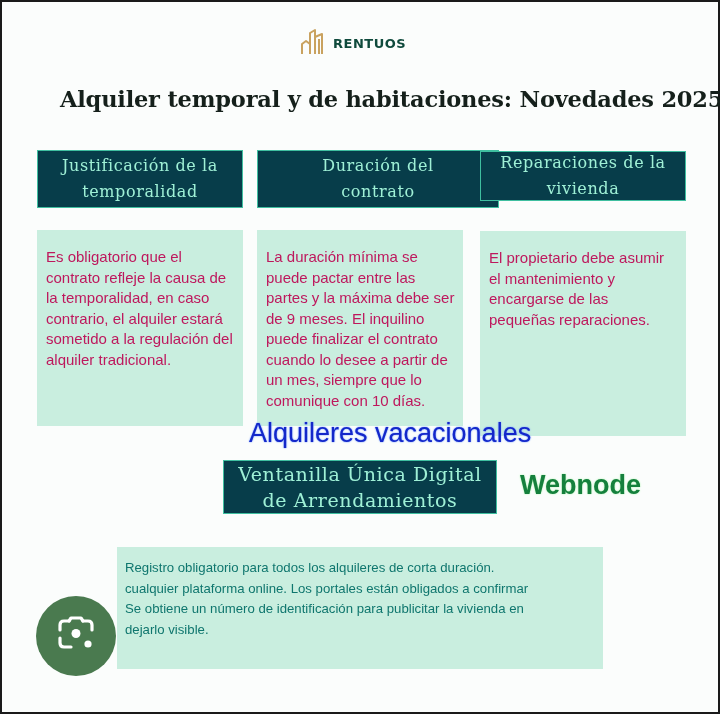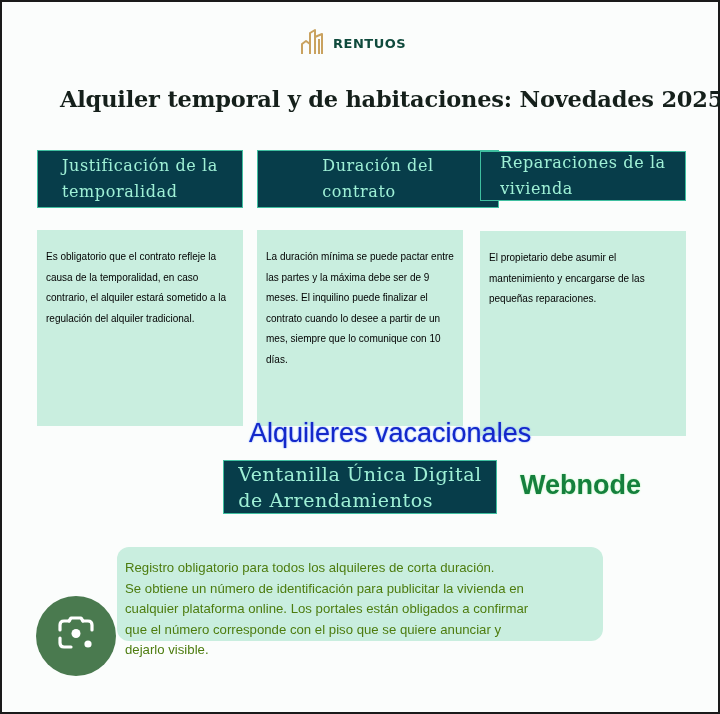--- a/index.html
+++ b/index.html
@@ -50,33 +50,34 @@
     }
     .head-box {
       position: absolute;
       background: #073d4a;
       border: 1px solid #3fbfa0;
       box-sizing: border-box;
       color: #9ff0d6;
       font-family: "DejaVu Serif", serif;
       font-size: 16px;
       line-height: 26px;
+      text-align: center;
       display: flex;
       align-items: center;
       justify-content: center;
       letter-spacing: 0.6px;
       padding: 0 6px;
     }
     .content-box {
       position: absolute;
       background: #c9eedf;
       box-sizing: border-box;
-      color: #000000;
-      font-family: "Liberation Sans", sans-serif;
-      font-size: 10px;
+      color: #be185d;
+      font-family: "Liberation Sans", sans-serif;
+      font-size: 15px;
       line-height: 20.5px;
       padding: 17px 8px 20px 9px;
     }
     .overlay-blue {
       position: absolute;
       left: 201px; top: 418px;
       font-family: "Liberation Sans", sans-serif;
       font-size: 27px;
       color: #1427c9;
       white-space: nowrap;
@@ -89,28 +90,27 @@
       font-family: "Liberation Sans", sans-serif;
       font-size: 27px;
       font-weight: bold;
       color: #15803d;
       white-space: nowrap;
       text-shadow: 0 0 2px #a6f5a8;
     }
     .bottom-box {
       position: absolute;
       left: 117px; top: 547px;
-      width: 486px; height: 94px;
+      width: 486px; height: 122px;
       background: #c9eedf;
       box-sizing: border-box;
-      color: #4d7c0f;
+      color: #0f766e;
       font-size: 13.2px;
       line-height: 20.5px;
       padding: 11px 8px 8px 8px;
-      border-radius: 12px;
     }
     .lens-button {
       position: absolute;
       left: 36px; top: 596px;
       width: 80px; height: 80px;
       border-radius: 50%;
       background: #4a7a4f;
       display: flex;
       align-items: center;
       justify-content: center;
@@ -174,23 +174,22 @@
   <div>
     <div>Ventanilla Única Digital</div>
     <div>de Arrendamientos</div>
   </div>
 </div>
 
 <div class="overlay-green">Webnode</div>
 
 <div class="bottom-box">
   <div>Registro obligatorio para todos los alquileres de corta duración.</div>
+  <div>cualquier plataforma online. Los portales están obligados a confirmar</div>
   <div>Se obtiene un número de identificación para publicitar la vivienda en</div>
-  <div>cualquier plataforma online. Los portales están obligados a confirmar</div>
-  <div>que el número corresponde con el piso que se quiere anunciar y</div>
   <div>dejarlo visible.</div>
 </div>
 
 <div class="lens-button">
   <span>
     <svg width="42" height="42" viewBox="0 0 42 42">
       <g fill="none" stroke="#ffffff" stroke-width="3.2" stroke-linecap="round" stroke-linejoin="round">
         <path d="M5 17 V12 Q5 8 9 8 H14"></path>
         <path d="M14 8 L16 5 H26 L28 8"></path>
         <path d="M28 8 H33 Q37 8 37 12 V17"></path>

